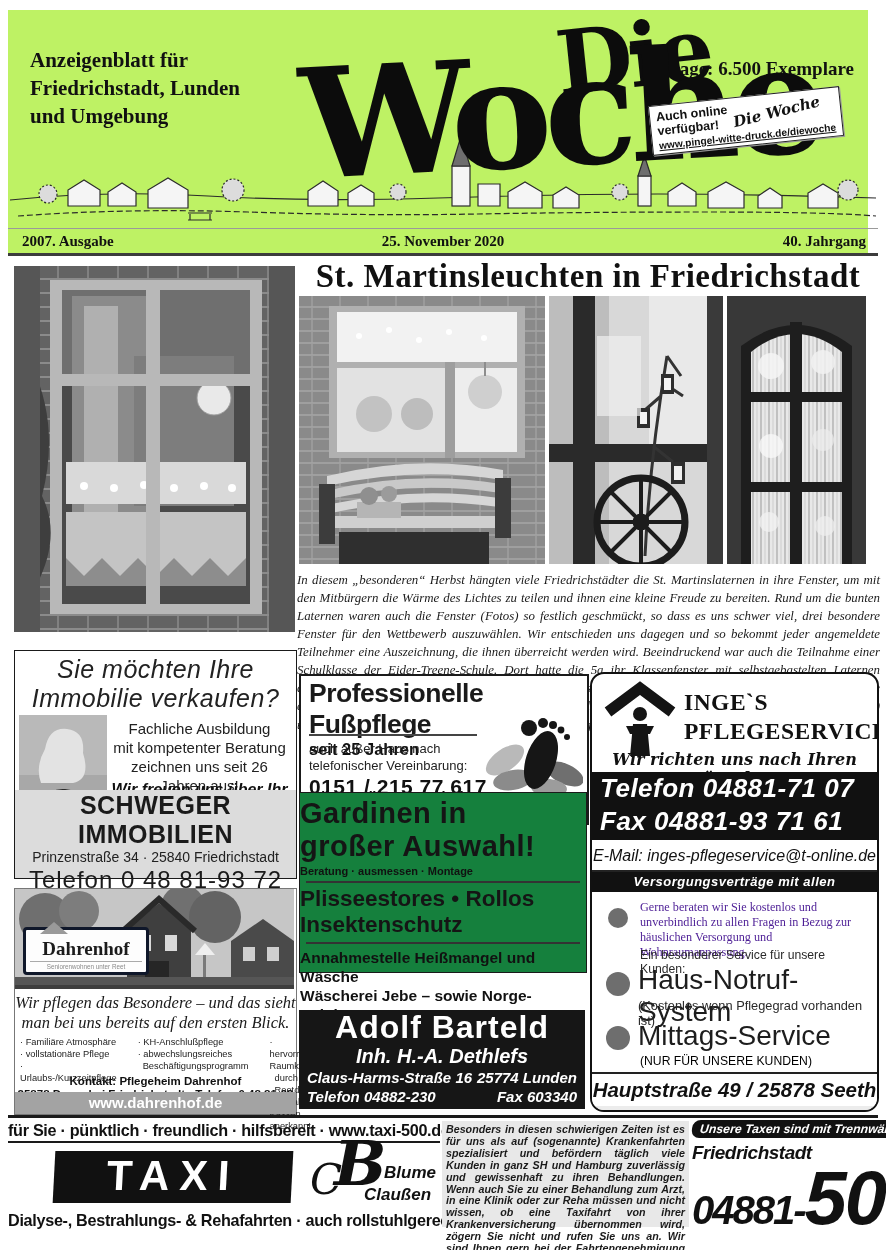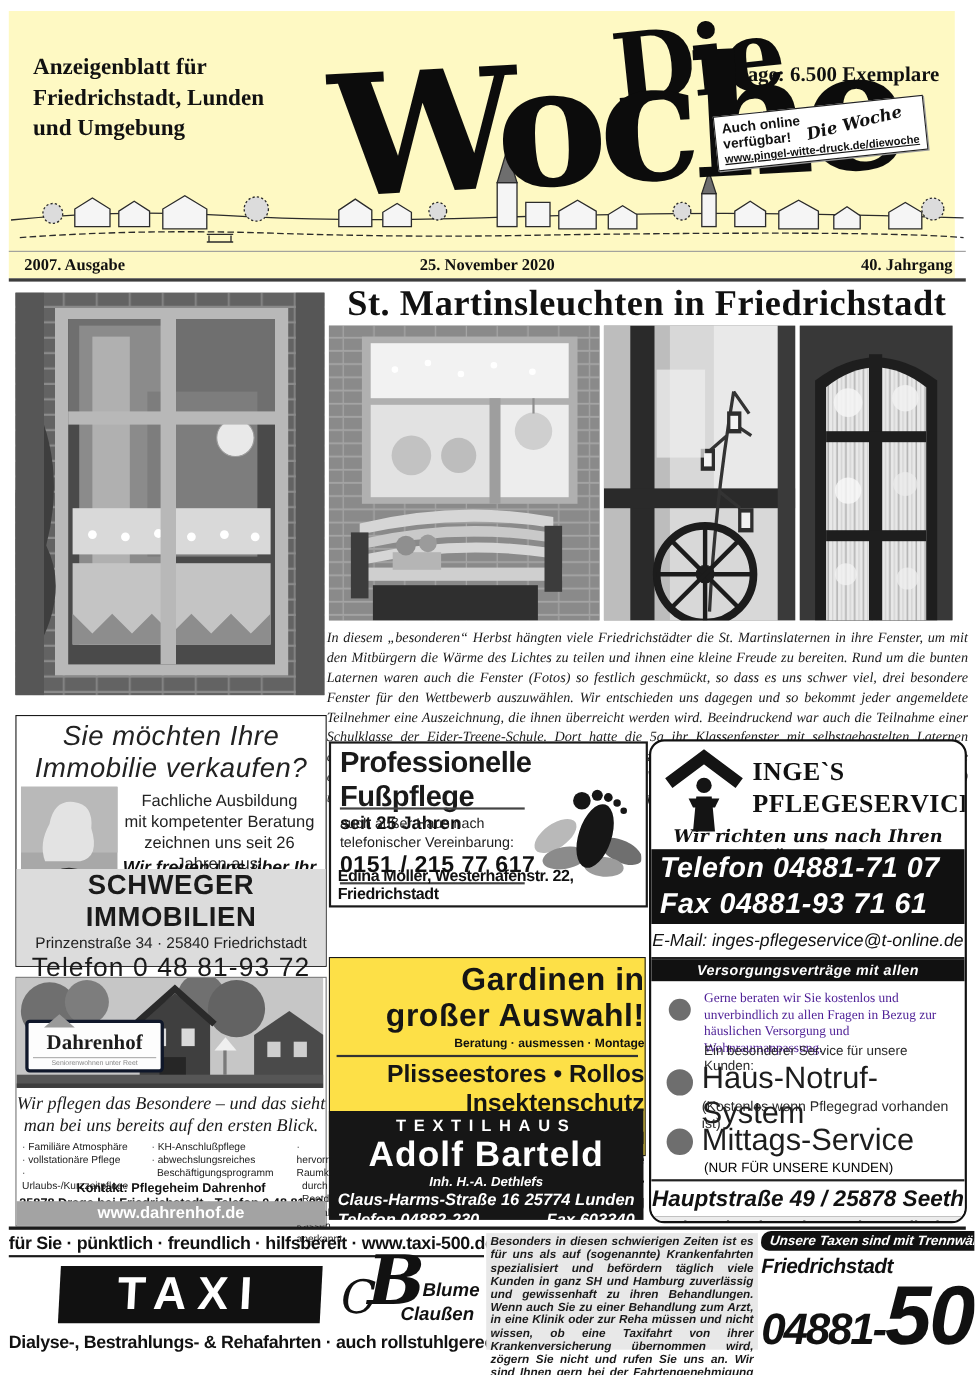--- a/index.html
+++ b/index.html
@@ -1,20 +1,20 @@
 <!DOCTYPE html>
 <html><head>
 <meta charset="utf-8">
 <style>
   html,body{margin:0;padding:0;background:#fff;}
   .page{position:relative;width:886px;height:1250px;background:#fff;overflow:hidden;
         font-family:"Liberation Sans",sans-serif;color:#111;}
 
   
-  .masthead{position:absolute;left:8px;top:10px;width:860px;height:243px;background:#fef9c3;}
+  .masthead{position:absolute;left:8px;top:10px;width:860px;height:243px;background:#bef264;}
   .tagline{position:absolute;left:22px;top:36px;font-family:"Liberation Serif",serif;
            font-weight:bold;font-size:21px;line-height:28px;color:#111;}
   .skyline{position:absolute;left:0;top:118px;width:870px;height:100px;}
   .logo-die{position:absolute;left:548px;top:-6px;font-family:"DejaVu Serif",serif;
             font-weight:bold;font-size:88px;letter-spacing:-4px;transform:rotate(-6deg);
             z-index:6;color:#0c0c0c;}
   .logo-woche{position:absolute;left:292px;top:26px;font-family:"DejaVu Serif",serif;
             font-weight:bold;font-size:152px;letter-spacing:-8px;transform:rotate(-3deg);
             z-index:6;color:#0c0c0c;line-height:1;}
   .circulation{position:absolute;right:14px;top:48px;font-family:"Liberation Serif",serif;
@@ -86,33 +86,33 @@
       border:2px solid #1a1a1a;background:#fff;}
   .fp-title{margin:2px 0 0 8px;font-weight:bold;font-size:26.5px;letter-spacing:-.5px;color:#1a1a1a;}
   .fp-sub{margin:0 0 0 8px;font-weight:bold;font-size:16.5px;}
   .fp-rule1{position:absolute;left:8px;top:58px;width:168px;height:2px;background:#444;}
   .fp-note{position:absolute;left:8px;top:64px;font-size:13px;line-height:17px;color:#222;}
   .fp-phone{position:absolute;left:8px;top:99px;font-weight:bold;font-size:21px;letter-spacing:.5px;}
   .fp-rule2{position:absolute;left:8px;top:126px;width:168px;height:2px;background:#444;}
   .fp-contact{position:absolute;left:6px;bottom:2px;font-weight:bold;font-size:14.6px;letter-spacing:-.4px;}
   .fp-logo{position:absolute;right:4px;top:40px;}
 
-  .ad-gardinen{position:absolute;left:299px;top:870px;width:286px;height:179px;
-      border:1.5px solid #1a1a1a;background:#fde047;text-align:right;}
+  .ad-gardinen{position:absolute;left:299px;top:792px;width:286px;height:179px;
+      border:1.5px solid #1a1a1a;background:#15803d;text-align:left;}
   .gd-title{font-weight:bold;font-size:29px;line-height:33px;margin-top:4px;letter-spacing:.5px;color:#151515;}
   .gd-services{font-weight:bold;font-size:11px;margin-top:2px;}
   .gd-rule{height:2px;background:#333;margin:4px 6px 0 6px;}
   .gd-products{font-weight:bold;font-size:22.5px;line-height:26px;margin-top:3px;color:#151515;}
   .gd-note{font-weight:bold;font-size:15.5px;line-height:19px;margin-top:4px;}
 
   .ad-barteld{position:absolute;left:299px;top:1010px;width:286px;height:99px;
       background:#161616;color:#fff;text-align:center;}
   .bt-cat{font-weight:bold;font-size:15px;letter-spacing:7px;margin-top:5px;}
   .bt-name{font-weight:bold;font-size:32px;letter-spacing:1px;margin-top:-1px;}
-  .bt-owner{font-style:italic;font-weight:bold;font-size:12px;margin-top:-1px;}
+  .bt-owner{font-style:italic;font-weight:bold;font-size:20px;margin-top:-1px;}
   .bt-row{display:flex;justify-content:space-between;padding:0 8px;font-style:italic;
       font-weight:bold;font-size:15px;line-height:18px;margin-top:1px;}
 
   
   .ad-inges{position:absolute;left:590px;top:672px;width:285px;height:436px;
       border:2.5px solid #111;border-radius:14px;background:#fff;overflow:hidden;}
   .in-logo{position:absolute;left:8px;top:6px;}
   .in-name{position:absolute;left:92px;top:14px;font-family:"Liberation Serif",serif;
       font-weight:bold;font-size:23.5px;line-height:29px;letter-spacing:.5px;}
   .in-slogan{position:absolute;left:0;right:0;top:76px;text-align:center;
@@ -492,21 +492,20 @@
       <div>Insektenschutz</div>
     </div>
     <div class="gd-rule"></div>
     <div class="gd-note">
       <div>Annahmestelle Heißmangel und Wäsche</div>
       <div>Wäscherei Jebe – sowie Norge-Reinigung</div>
     </div>
   </div>
 
   <div class="ad-barteld">
-    <div class="bt-cat">TEXTILHAUS</div>
     <div class="bt-name">Adolf Barteld</div>
     <div class="bt-owner">Inh. H.-A. Dethlefs</div>
     <div class="bt-row">
       <span>Claus-Harms-Straße 16</span>
       <span>25774 Lunden</span>
     </div>
     <div class="bt-row">
       <span>Telefon 04882-230</span>
       <span>Fax 603340</span>
     </div>

